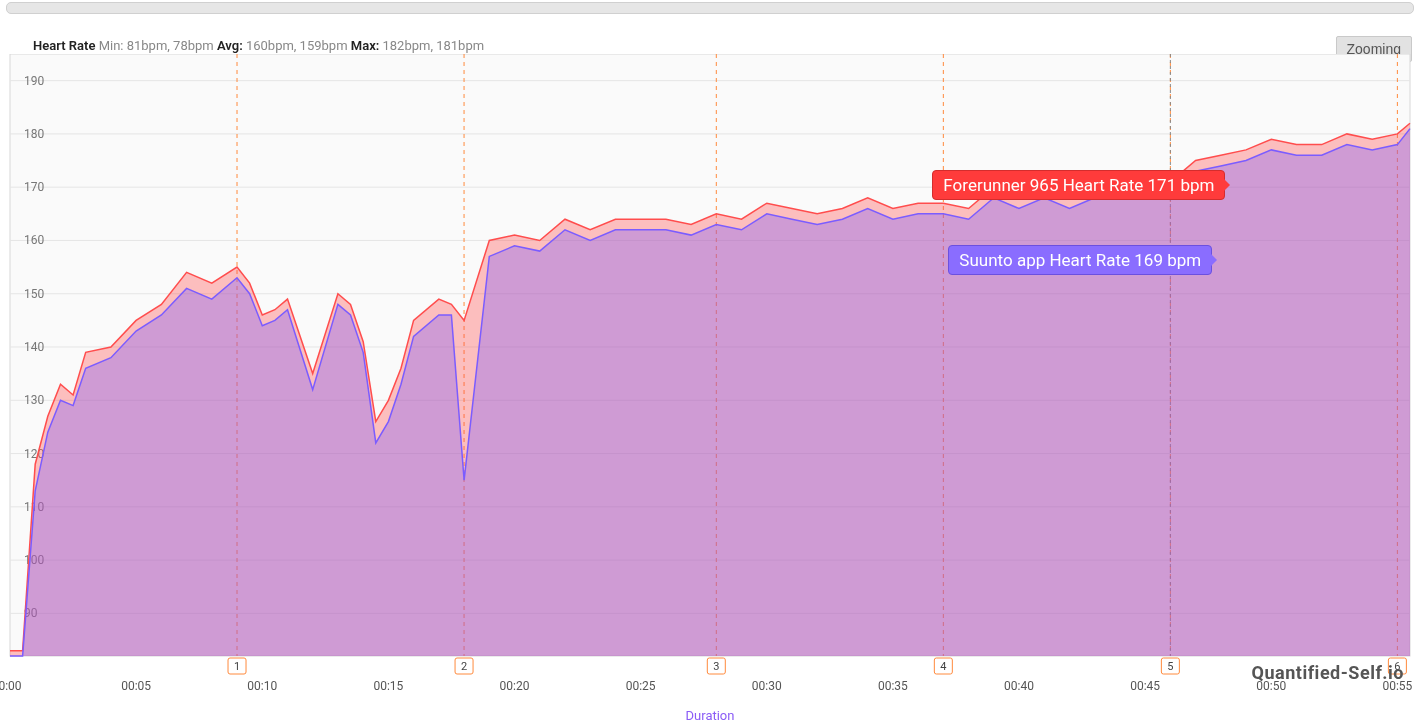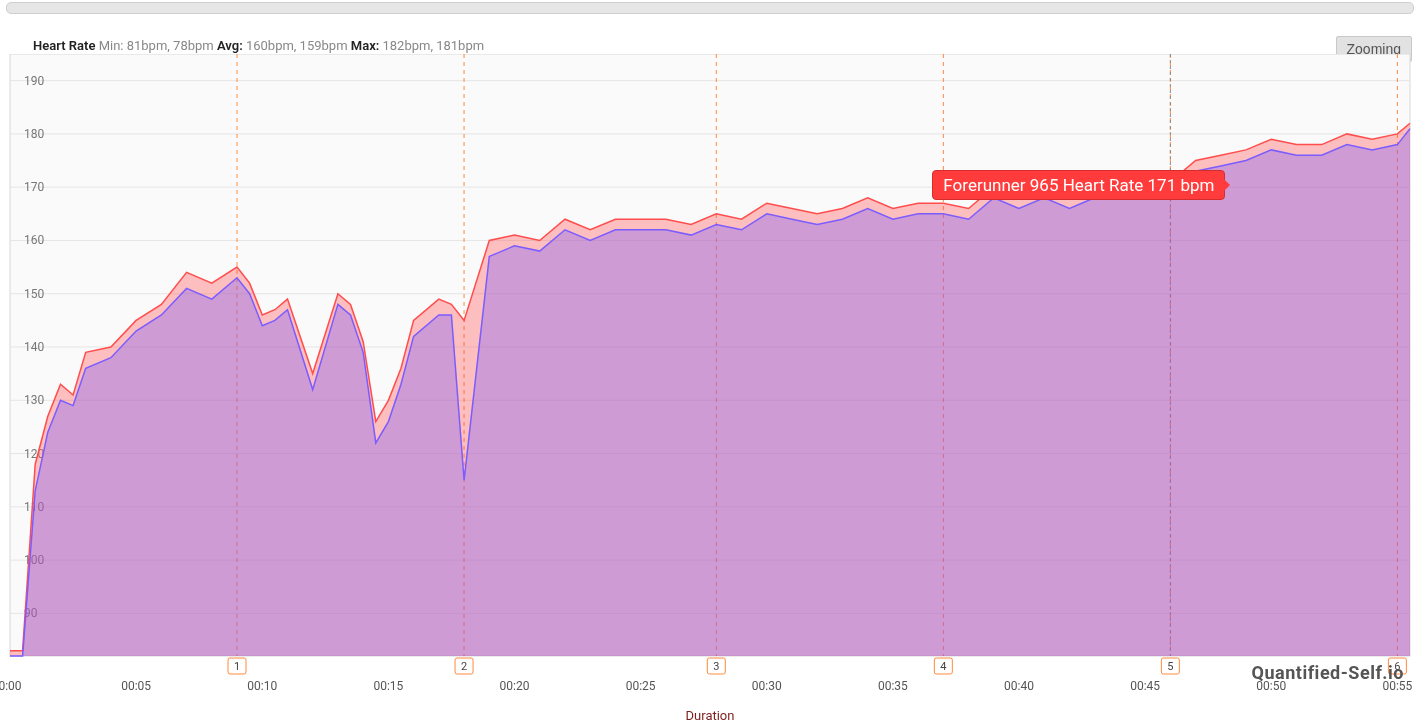--- a/index.html
+++ b/index.html
@@ -3,21 +3,21 @@
 <meta charset="utf-8">
 <style>
   html,body{margin:0;padding:0;font-family:-apple-system,BlinkMacSystemFont,"Segoe UI",Roboto,Helvetica,Arial,sans-serif;background:#fff;color:#333;}
   #wrap{position:relative;width:1420px;height:727px;overflow:hidden;}
   .scrollbar{position:absolute;left:6px;right:6px;top:2px;height:10px;background:#e6e6e6;border-radius:5px;border:1px solid #d0d0d0;}
   .stats{position:absolute;left:6px;top:38px;font-size:13px;color:#222;margin-left:27px;}
   .stats b{font-weight:600;}
   .stats .light{color:#888;}
   .zooming{position:absolute;right:8px;top:36px;background:#e2e2e2;border:1px solid #c9c9c9;color:#555;padding:4px 10px;font-size:14px;border-radius:2px;}
   #plot{position:absolute;left:0;top:54px;}
-  .xlabel{position:absolute;bottom:4px;left:50%;transform:translateX(-50%);font-size:13px;color:#7f1d1d;}
+  .xlabel{position:absolute;bottom:4px;left:50%;transform:translateX(-50%);font-size:13px;color:#8b5cf6;}
   .watermark{position:absolute;right:16px;bottom:44px;font-size:18px;color:#555;font-weight:700;letter-spacing:.5px;}
   .tooltip{position:absolute;padding:4px 10px;font-size:17px;color:#fff;border-radius:4px;white-space:nowrap;pointer-events:none;}
   .tooltip.red{background:#ff3b3b;border:1px solid #d42d2d;}
   .tooltip.purple{background:#8a6dff;border:1px solid #6b50e0;}
   .tooltip::after{content:"";position:absolute;left:100%;top:50%;transform:translateY(-50%);border:6px solid transparent;}
   .tooltip.red::after{border-left-color:#ff3b3b;}
   .tooltip.purple::after{border-left-color:#8a6dff;}
 </style>
 </head>
 <body>
@@ -95,13 +95,14 @@
       <text x="1019.009009009009" y="636" font-size="12" fill="#555" text-anchor="middle">00:40</text>
       <text x="1145.1351351351352" y="636" font-size="12" fill="#555" text-anchor="middle">00:45</text>
       <text x="1271.2612612612613" y="636" font-size="12" fill="#555" text-anchor="middle">00:50</text>
       <text x="1397.3873873873874" y="636" font-size="12" fill="#555" text-anchor="middle">00:55</text>
     </svg>
 
   <div class="xlabel">Duration</div>
   <div class="watermark">Quantified-Self.io</div>
 
   <div id="tt1" class="tooltip red" style="left: 932.36px; top: 169.858px;">Forerunner 965 Heart Rate 171 bpm</div>
+  <div id="tt2" class="tooltip purple" style="left: 948.36px; top: 244.513px;">Suunto app Heart Rate 169 bpm</div>
 </div>
 
 </body></html>

